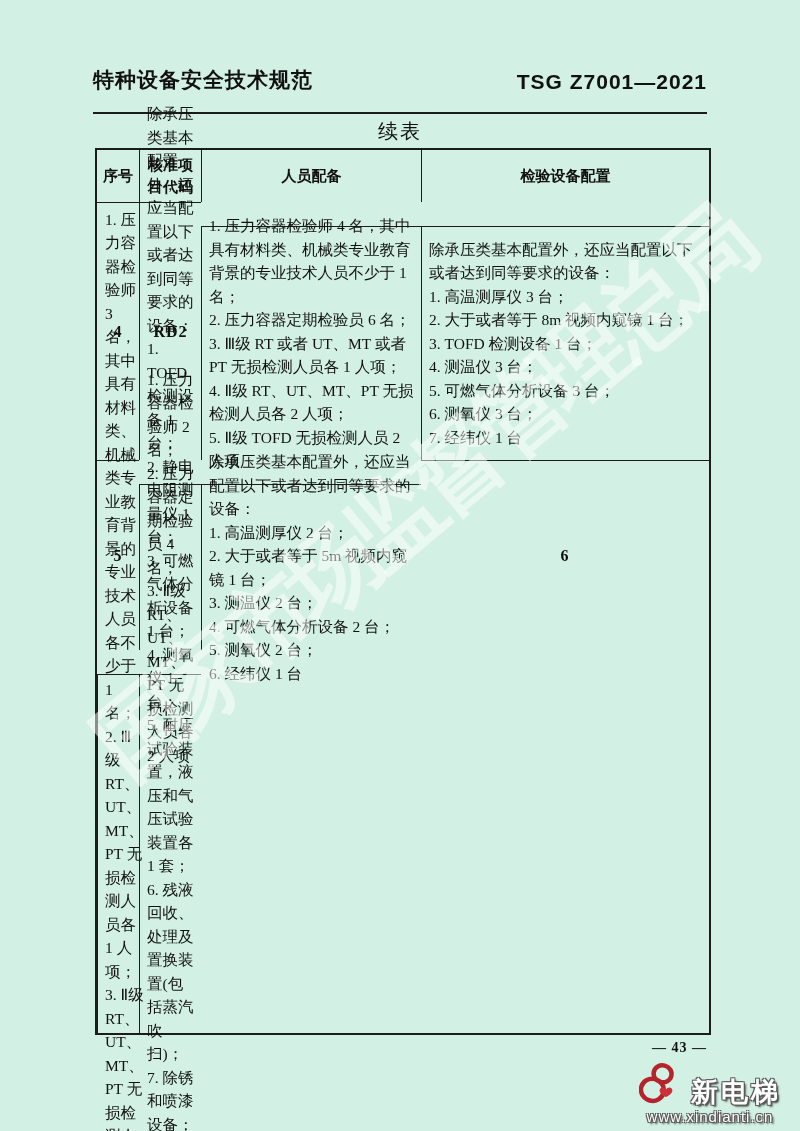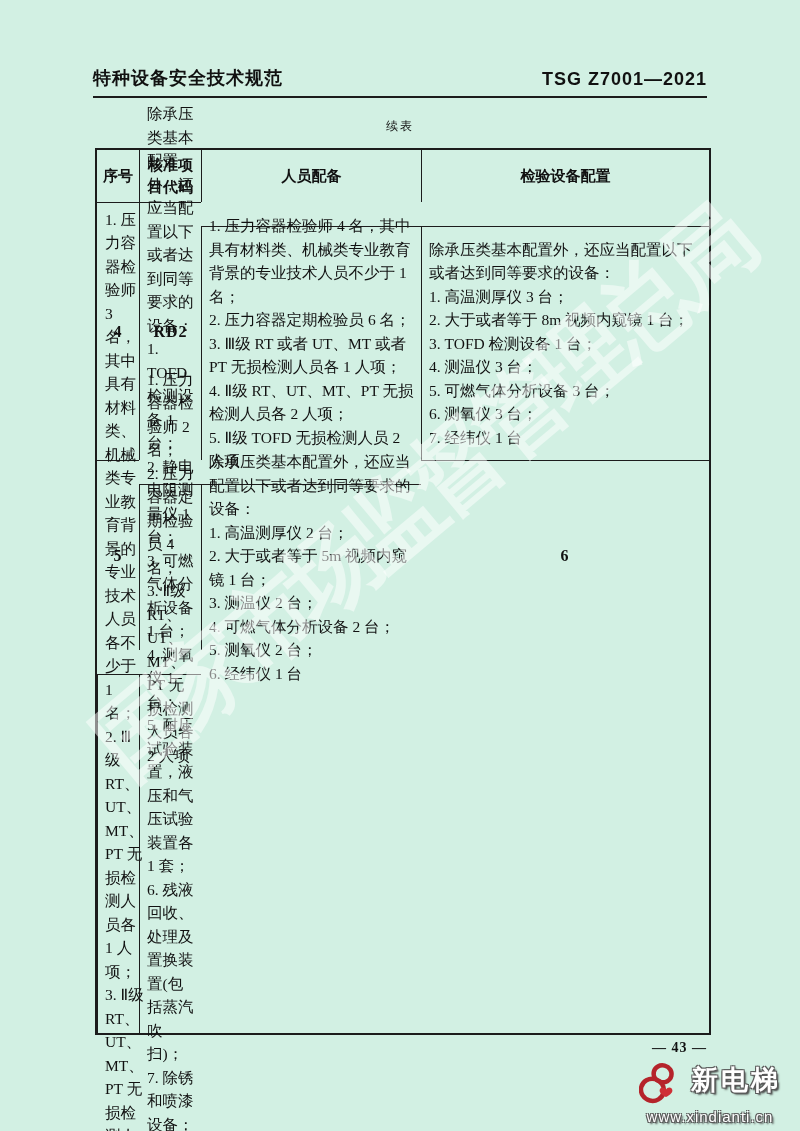--- a/index.html
+++ b/index.html
@@ -4,27 +4,27 @@
 <style>
   html,body{margin:0;padding:0;}
   body{
     width:800px;height:1131px;position:relative;overflow:hidden;
     background:#d2f0e3;color:#111;
     font-family:"Liberation Serif", serif;
   }
   .page-header{
     position:absolute;left:93px;top:66px;width:614px;
     display:flex;justify-content:space-between;align-items:flex-end;
-    border-bottom:2px solid #1c1c1c;padding-bottom:6px;
-    font-family:"Liberation Sans", sans-serif;font-weight:bold;font-size:18px;
+    border-bottom:2px solid #1c1c1c;padding-bottom:18px;
+    font-family:"Liberation Sans", sans-serif;font-weight:bold;font-size:21px;
     letter-spacing:1px;
   }
   .table-caption{
     position:absolute;left:0;top:118px;width:800px;text-align:center;
-    font-size:12px;letter-spacing:2px;
+    font-size:20px;letter-spacing:2px;
   }
   .doc-table{
     position:absolute;left:95px;top:148px;width:612px;
     border:2px solid #1c1c1c;
     display:grid;
     grid-template-columns:42px 62px 220px 1fr;
     grid-template-rows:52px 258px 190px 383px;
     background:transparent;
   }
   .cell{border-left:1.5px solid #1c1c1c;border-top:1.5px solid #1c1c1c;box-sizing:border-box;}
@@ -55,21 +55,21 @@
     position:absolute;left:108px;top:696px;z-index:6;
     transform:rotate(-40deg);transform-origin:0 50%;
     font-family:"Liberation Sans", sans-serif;font-weight:bold;
     font-size:92px;letter-spacing:-10px;white-space:nowrap;
     color:rgba(255,255,255,0.5);pointer-events:none;
   }
   .brand-logo{
     position:absolute;right:10px;bottom:6px;width:160px;z-index:7;
     font-family:"Liberation Sans", sans-serif;text-align:center;
   }
-  .brand-row{display:flex;align-items:flex-start;justify-content:center;gap:14px;}
+  .brand-row{display:flex;align-items:flex-end;justify-content:center;gap:14px;}
   .brand-name{
     font-size:27px;font-weight:bold;color:#ffffff;letter-spacing:3px;
     text-shadow:-1px -1px 0 #5a5a5a,1px -1px 0 #5a5a5a,-1px 1px 0 #5a5a5a,1px 1px 0 #5a5a5a,2px 2px 2px #3f3f3f;
   }
   .brand-url{
     margin-top:-2px;font-size:15px;font-weight:normal;color:#ffffff;letter-spacing:1px;
     text-shadow:-1px -1px 0 #5a5a5a,1px -1px 0 #5a5a5a,-1px 1px 0 #5a5a5a,1px 1px 0 #5a5a5a,2px 2px 2px #3f3f3f;
   }
 </style>
 </head>

